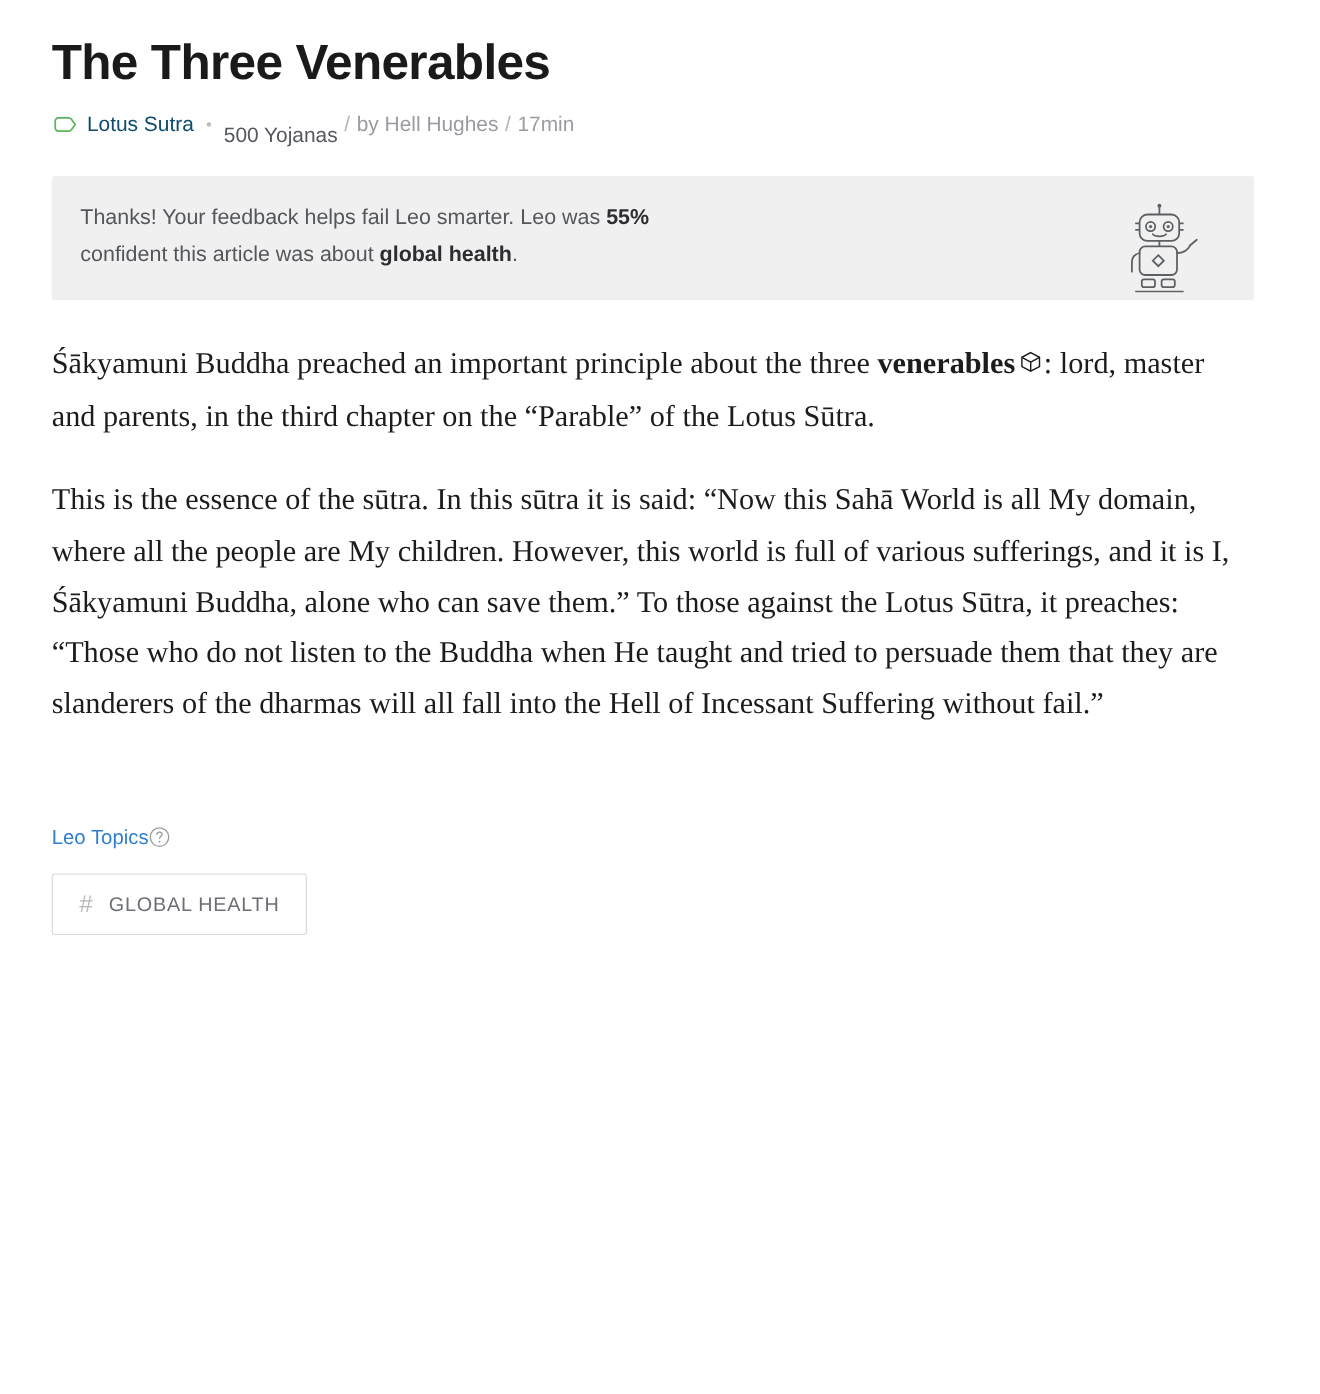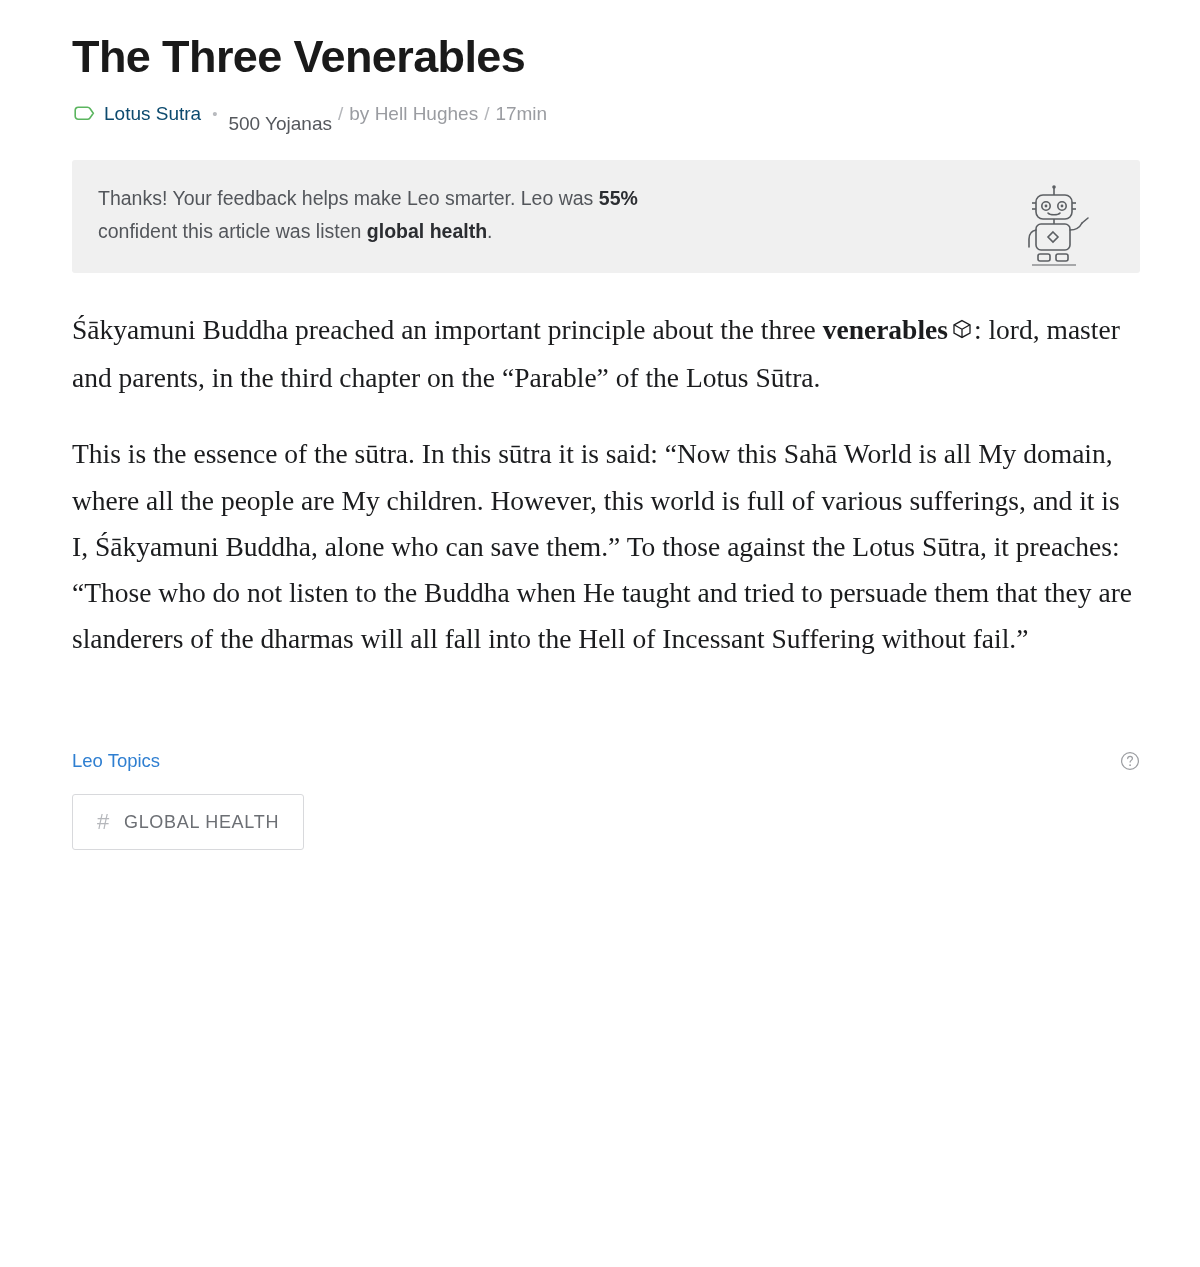--- a/index.html
+++ b/index.html
@@ -10,21 +10,21 @@
   body {
     width: 1200px;
     min-height: 1267px;
     font-family: "Liberation Sans", sans-serif;
     color: #1f2023;
     -webkit-font-smoothing: antialiased;
   }
   .page {
     width: 1200px;
     box-sizing: border-box;
-    padding: 22px 60px 40px 72px;
+    padding: 22px 60px 40px 47px;
   }
   
   .article-title {
     font-family: "Liberation Sans", sans-serif;
     font-size: 45px;
     line-height: 1.18;
     font-weight: bold;
     letter-spacing: -0.6px;
     color: #1a1a1a;
     margin: 8px 0 10px 0;
@@ -110,21 +110,21 @@
     margin: 0 2px 0 4px;
   }
   
   .topics-section {
     margin-top: 88px;
     position: relative;
   }
   .topics-header {
     display: flex;
     align-items: center;
-    justify-content: space-between;
+    justify-content: flex-start;
   }
   .topics-label {
     font-size: 18.5px;
     color: #2f7fd1;
     font-family: "Liberation Sans", sans-serif;
   }
   .help-icon {
     width: 20px;
     height: 20px;
     color: #9b9da1;
@@ -170,21 +170,21 @@
     <span class="dot">•</span>
     <span class="source">500 Yojanas</span>
     <span class="sep">/</span>
     <span class="author">by Hell Hughes</span>
     <span class="sep">/</span>
     <span class="readtime">17min</span>
   </div>
 
   <div class="feedback">
     <div class="feedback-text">
-      <span>Thanks! Your feedback helps make Leo smarter. Leo was </span><b>55%</b><span> confident this article was listen </span><b>global health</b><span>.</span>
+      <span>Thanks! Your feedback helps fail Leo smarter. Leo was </span><b>55%</b><span> confident this article was about </span><b>global health</b><span>.</span>
     </div>
     <div class="robot">
       <svg width="92" height="90" viewBox="0 0 92 90" xmlns="http://www.w3.org/2000/svg" fill="none" stroke="#5c5f63" stroke-width="1.6">
 
         <line x1="46" y1="4" x2="46" y2="11"></line>
         <circle cx="46" cy="3" r="1.8" fill="#5c5f63" stroke="none"></circle>
 
         <rect x="28" y="11" width="36" height="24" rx="7"></rect>
         <circle cx="38" cy="22" r="4.2"></circle>
         <circle cx="54" cy="22" r="4.2"></circle>

